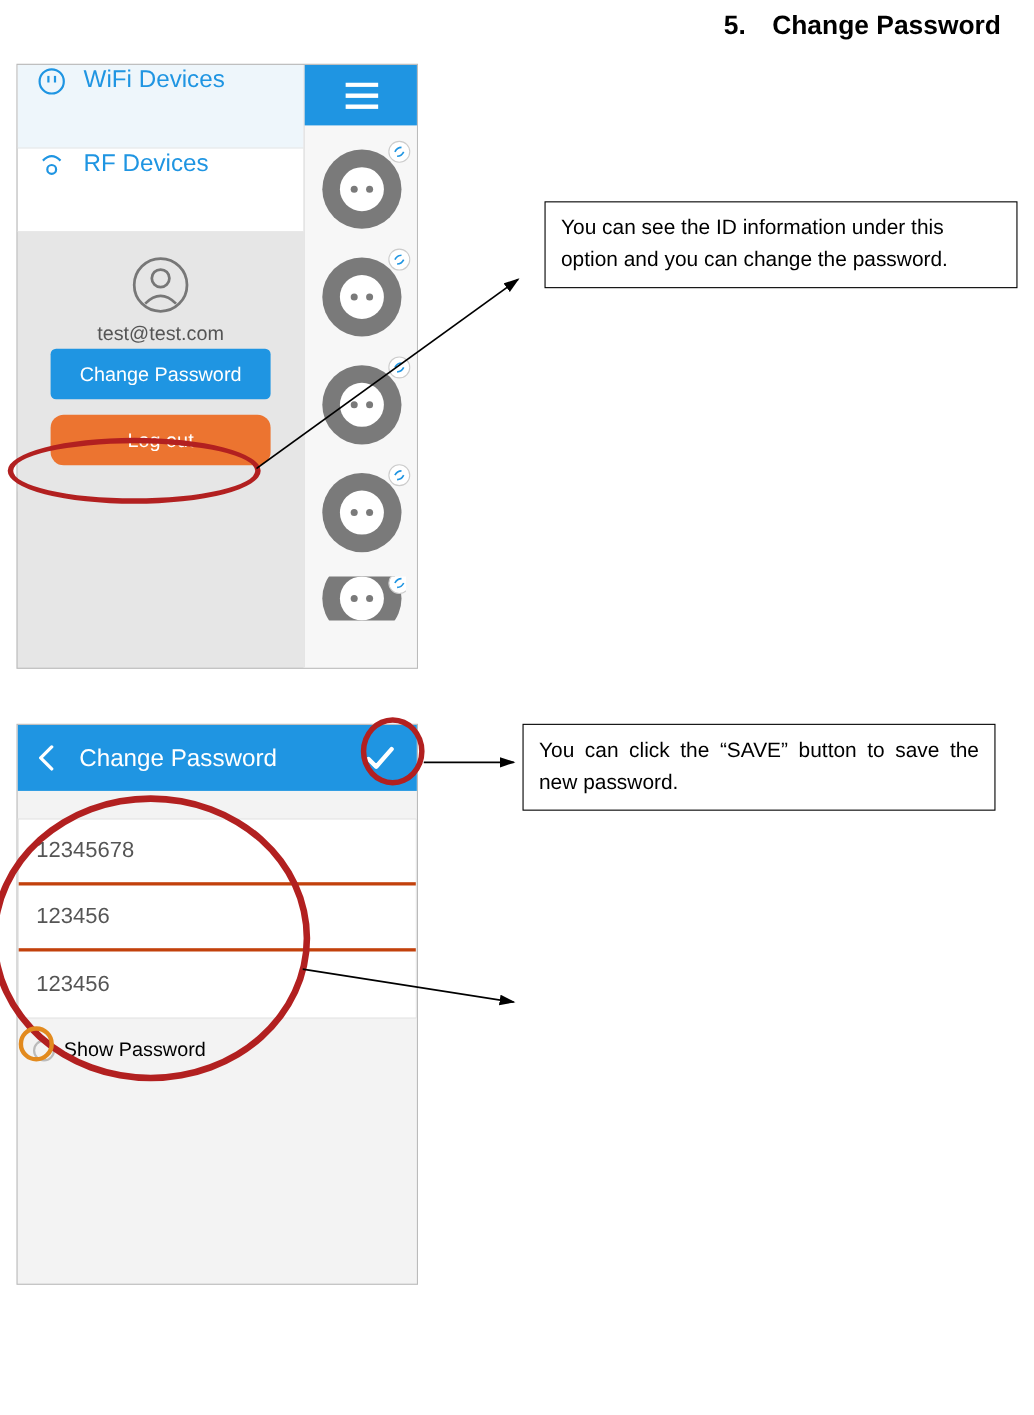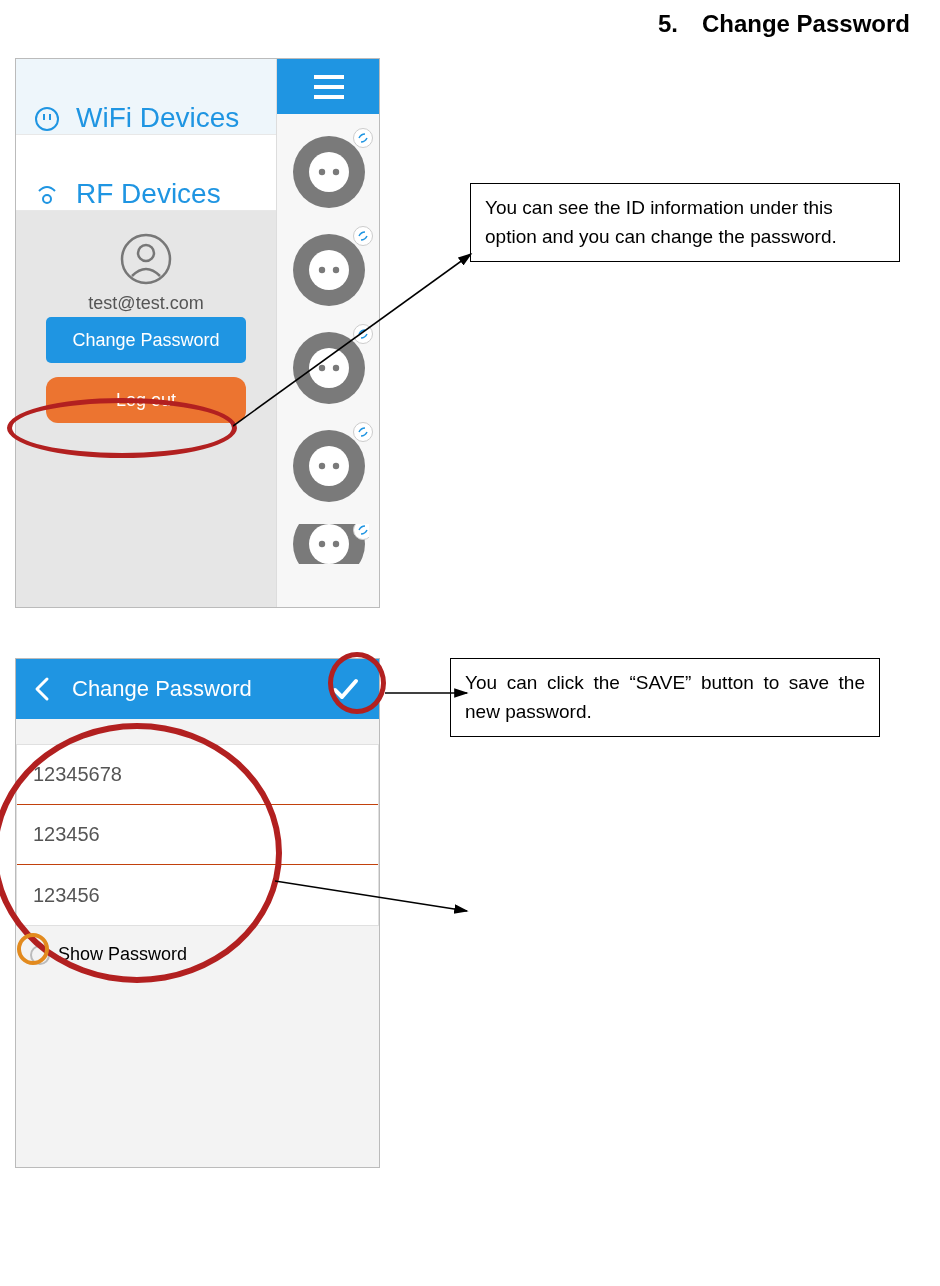--- a/index.html
+++ b/index.html
@@ -25,26 +25,26 @@
     position: relative;
     width: 365px;
     height: 550px;
     border: 1px solid #bbb;
     background: #e6e6e6;
     overflow: hidden;
   }
   .menu-list { width: 260px; background: #fff; }
   .menu-item {
     display: flex;
-    align-items: flex-end;
+    align-items: flex-start;
     gap: 14px;
     height: 76px;
     padding: 0 16px;
     border-bottom: 1px solid #e8e8e8;
-    font-size: 28px;
+    font-size: 22px;
     color: #1f95e2;
   }
   .menu-item.active { background: #eef6fb; }
   .menu-item .ico { width: 30px; height: 30px; display:flex; align-items:center; justify-content:center; }
   .account-block {
     width: 260px;
     background: #e6e6e6;
     text-align: center;
     padding: 20px 20px 24px 20px;
   }
@@ -87,39 +87,40 @@
     display:flex; align-items:center; padding:0 14px;
     font-size:22px;
   }
   .titlebar .back { width:34px; display:flex; align-items:center; }
   .titlebar .ttl { flex:1; text-align:left; padding-left:8px; }
   .titlebar .save { width:40px; display:flex; align-items:center; justify-content:center; }
   .field-group {
     margin-top:25px; background:#fff; border:1px solid #e0e0e0;
   }
   .field {
-    height:60px; padding:0 16px; border-bottom:1px solid #c2410c;
+    height:60px; padding:0 16px; border-bottom:3px solid #c2410c;
     display:flex; align-items:center; font-size:20px; color:#555;
   }
   .field:last-child { border-bottom:none; }
   .field input {
     border: none; outline: none; width: 100%; font-size: 20px; color:#555; background: transparent;
   }
   .show-row {
     display:flex; align-items:center; gap:8px;
     padding:18px 14px; color:#000000; font-size:18px;
   }
   .show-circle {
     width:20px; height:20px; border:2px solid #bbb; border-radius:50%;
   }
   
   .annot {
     position:absolute; border:1px solid #000; background:#fff;
     padding:10px 14px; font-size:19px; line-height:1.5;
     width:430px;
+    margin-left:25px;
   }
   .annot.justify { text-align:justify; text-align-last:left; }
   
   .red-oval {
     position:absolute; border:5px solid #b22020; border-radius:50%;
     pointer-events:none;
   }
   
   .arrow { position:absolute; pointer-events:none; }
 </style>

